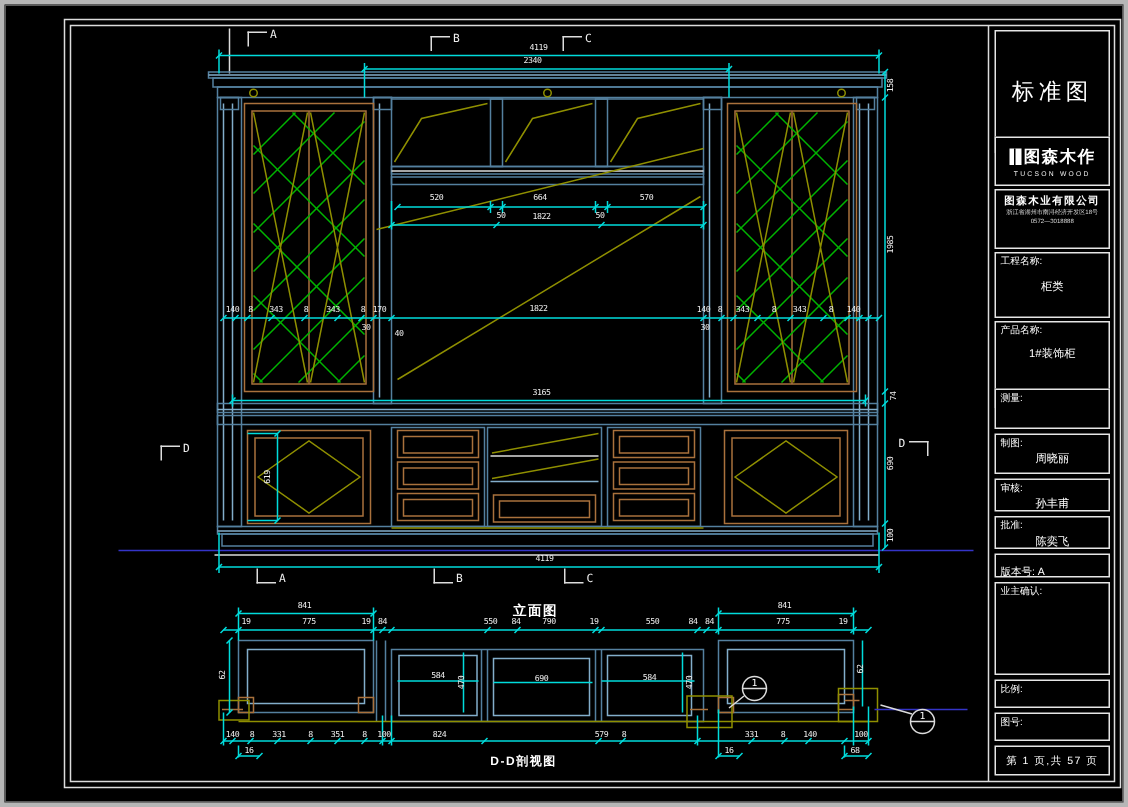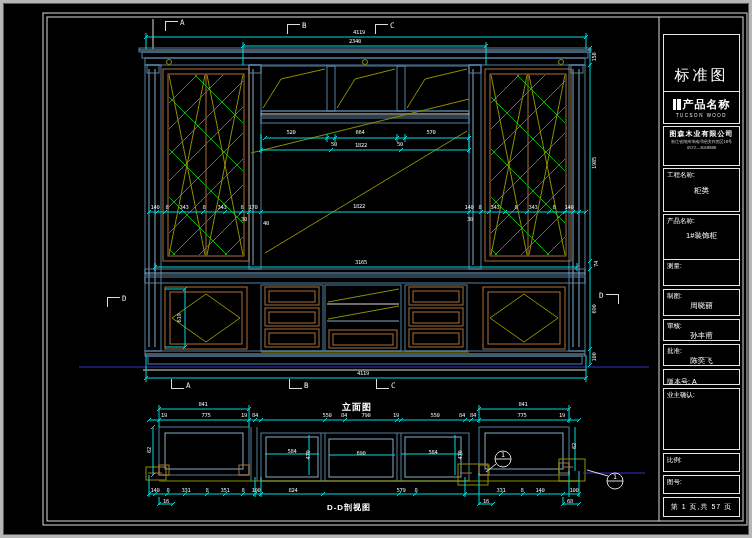--- a/index.html
+++ b/index.html
@@ -313,27 +313,27 @@
     <div class="mk tr" style="left:596px;top:288px">
         <span>D</span>
         <span class="br"></span>
       </div>
 
     <span class="dlabel" style="left:354px;top:398px">立面图</span>
     <span class="dlabel small" style="left:346px;top:499px">D-D剖视图</span>
   </div>
 
   <div>
-    <div class="tb tb-standard" style="top:31px;height:82px">
+    <div class="tb tb-standard" style="top:17px;height:82px">
         <span>标准图</span>
       </div>
     <div class="tb tb-logo" style="top:88px;height:33px">
       <span class="logo-row">
           <span class="logo-icon"></span>
-          <span class="logo-cn">产品名称</span>
+          <span class="logo-cn">图森木作</span>
         </span>
       <span class="logo-en">TUCSON WOOD</span>
     </div>
     <div class="tb" style="top:123px;height:40px">
       <span class="comp-name">图森木业有限公司</span>
       <span class="comp-addr">浙江省湖州市南浔经济开发区18号</span>
       <span class="comp-addr">0572—3018888</span>
     </div>
     <div class="tb" style="top:165px;height:44px">
       <span class="lab">工程名称:</span>

